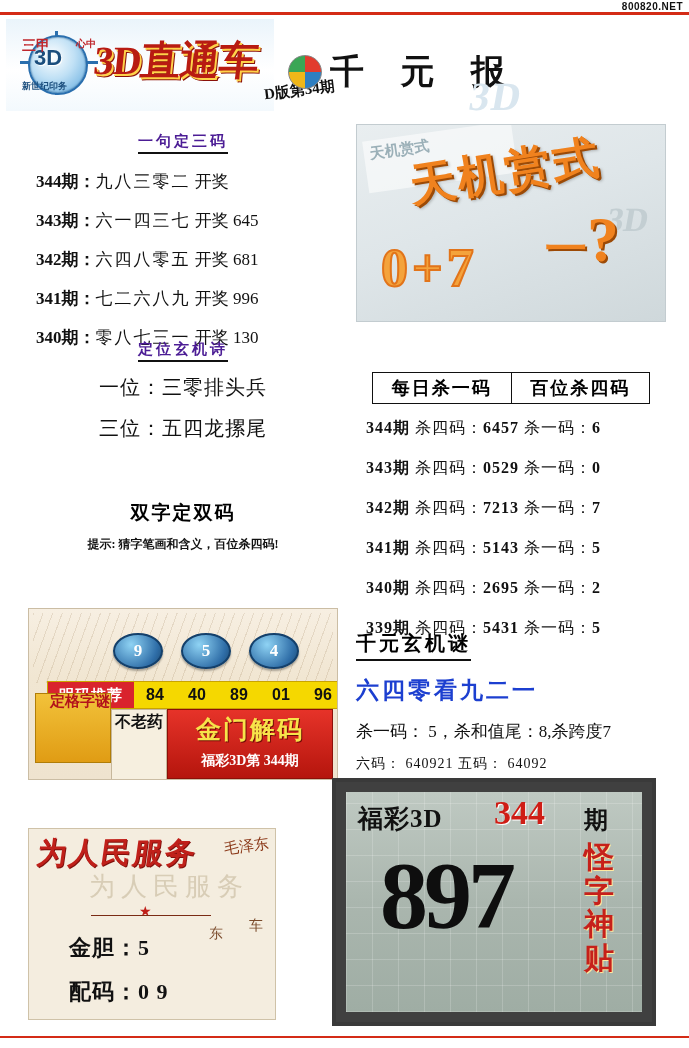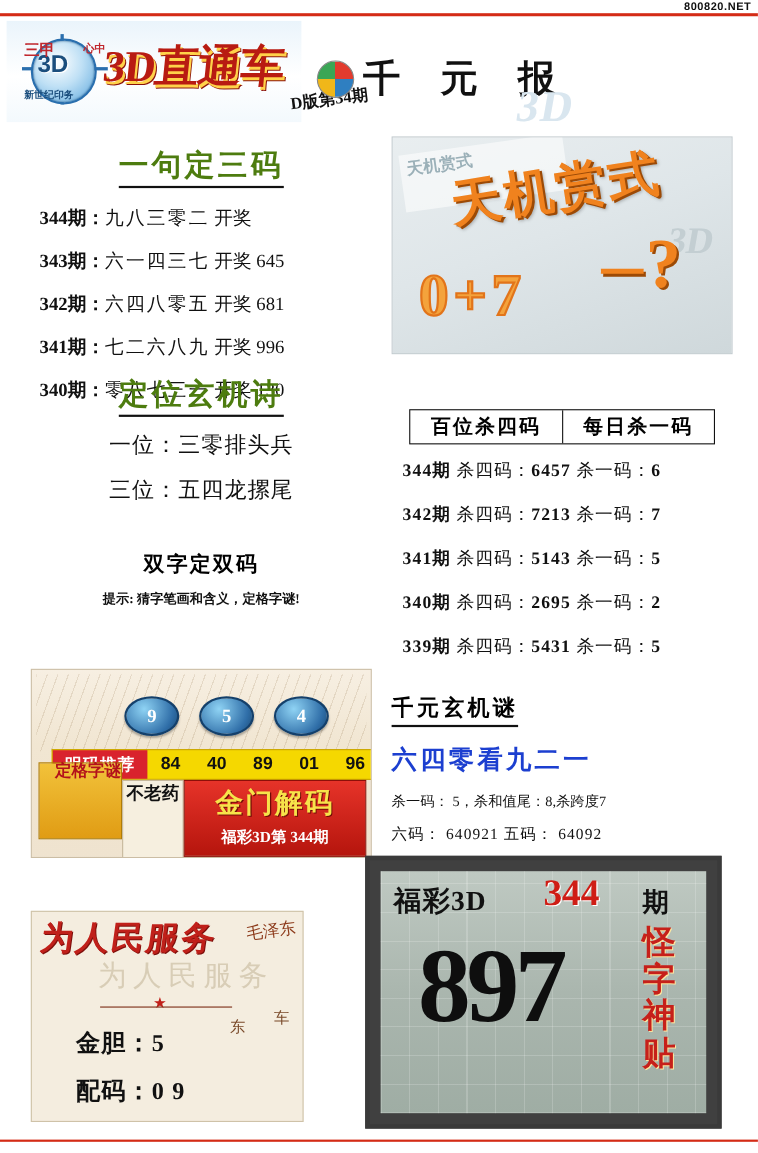--- a/index.html
+++ b/index.html
@@ -31,21 +31,21 @@
      transform:rotate(-7deg);white-space:nowrap;}
   .hdr-ball{position:absolute;left:288px;top:40px;width:32px;height:32px;border-radius:50%;
      background:conic-gradient(#e23b2e 0 25%,#2f7fc1 0 50%,#f0b719 0 75%,#3aa655 0 100%);
      border:1px solid #888;}
   .hdr-right{position:absolute;left:330px;top:34px;font-size:34px;font-weight:bold;color:#111;
      letter-spacing:14px;white-space:nowrap;}
   .hdr-ghost{position:absolute;left:470px;top:58px;font-size:40px;font-weight:bold;color:#d9e6ef;
      letter-spacing:2px;transform:skewX(-10deg);}
 
   
-  .sec-title{font-size:27px;font-weight:bold;color:#4d7c0f;text-align:center;letter-spacing:3px;}
+  .sec-title{font-size:15px;font-weight:bold;color:#4c1d95;text-align:center;letter-spacing:3px;}
   .sec-title.u{border-bottom:2px solid #111;display:inline-block;padding-bottom:1px;}
 
   
   .blockA{position:absolute;left:28px;top:132px;width:310px;}
   .blockA .head{text-align:center;}
   .rowlist{margin-top:16px;}
   .rowlist .r{font-size:17px;color:#111;margin:0 0 16px 8px;white-space:nowrap;}
   .rowlist .r b{font-weight:bold;}
   .rowlist .r .sp{letter-spacing:2px;}
 
@@ -126,21 +126,21 @@
      display:flex;align-items:stretch;background:#fff;}
   .tablehead .c{flex:1;display:flex;align-items:center;justify-content:center;font-size:18px;font-weight:bold;letter-spacing:2px;}
   .tablehead .c+.c{border-left:1px solid #111;}
 
   .killlist{position:absolute;left:366px;top:418px;width:300px;}
   .killlist .r{font-size:16px;color:#111;margin:0 0 19px 0;white-space:nowrap;letter-spacing:1px;}
 
   .blockD{position:absolute;left:356px;top:630px;width:308px;text-align:left;}
   .blockD .t{font-size:20px;font-weight:bold;letter-spacing:3px;display:inline-block;border-bottom:2px solid #111;padding-bottom:2px;}
   .blockD .blue{margin-top:14px;font-size:23px;font-weight:bold;color:#1c3fd0;letter-spacing:3px;}
-  .blockD .small{margin-top:14px;font-size:13px;color:#111;}
+  .blockD .small{margin-top:14px;font-size:17px;color:#111;}
   .blockD .small2{margin-top:12px;font-size:14px;color:#111;letter-spacing:1px;}
 
   .picR2{position:absolute;left:332px;top:778px;width:316px;height:240px;background:#404040;
      border:4px solid #3a3a3a;overflow:hidden;}
   .picR2 .inner{position:absolute;left:10px;top:10px;right:10px;bottom:10px;
      background:linear-gradient(180deg,#bfc9c2 0%,#aab6ae 50%,#9fada4 100%);}
   .picR2 .fc{position:absolute;left:12px;top:10px;font-size:25px;font-weight:bold;color:#111;letter-spacing:1px;}
   .picR2 .iss{position:absolute;left:148px;top:2px;font-size:34px;font-weight:bold;color:#cf1d15;
      text-shadow:1px 1px 0 #fff;}
   .picR2 .iss-suf{position:absolute;left:238px;top:12px;font-size:24px;font-weight:bold;color:#111;}
@@ -208,21 +208,21 @@
   <div class="blockB">
     <div class="head"><span class="sec-title u">定位玄机诗</span></div>
     <div class="poem">
       <div class="p">一位：三零排头兵</div>
       <div class="p">三位：五四龙摞尾</div>
     </div>
   </div>
 
   <div class="blockC">
     <div class="t2">双字定双码</div>
-    <div class="tip">提示: 猜字笔画和含义，定格字谜!</div>
+    <div class="tip">提示: 猜字笔画和含义，百位杀四码!</div>
   </div>
 
   <div class="picL">
     <div class="twig"></div>
     <div class="ball b1">9</div>
     <div class="ball b2">5</div>
     <div class="ball b3">4</div>
     <div class="mm-bar">
       <div class="lbl">明码推荐</div>
       <div class="nums">
@@ -258,29 +258,34 @@
         <span>天机赏式</span>
       </div>
     <div class="ghost3d">3D</div>
     <div class="tj">天机赏式</div>
     <div class="dash">一</div>
     <div class="qmark">?</div>
     <div class="plus">0+7</div>
   </div>
 
   <div class="tablehead">
+    <div class="c">每日杀一码</div>
     <div class="c">百位杀四码</div>
-    <div class="c">每日杀一码</div>
   </div>
 
   <div class="killlist">
     <div class="r">
       <b>344期</b>
       <span>杀四码：</span><b>6457</b>
       <span>杀一码：</span><b>6</b>
+    </div>
+    <div class="r">
+      <b>343期</b>
+      <span>杀四码：</span><b>0529</b>
+      <span>杀一码：</span><b>0</b>
     </div>
     <div class="r">
       <b>342期</b>
       <span>杀四码：</span><b>7213</b>
       <span>杀一码：</span><b>7</b>
     </div>
     <div class="r">
       <b>341期</b>
       <span>杀四码：</span><b>5143</b>
       <span>杀一码：</span><b>5</b>

